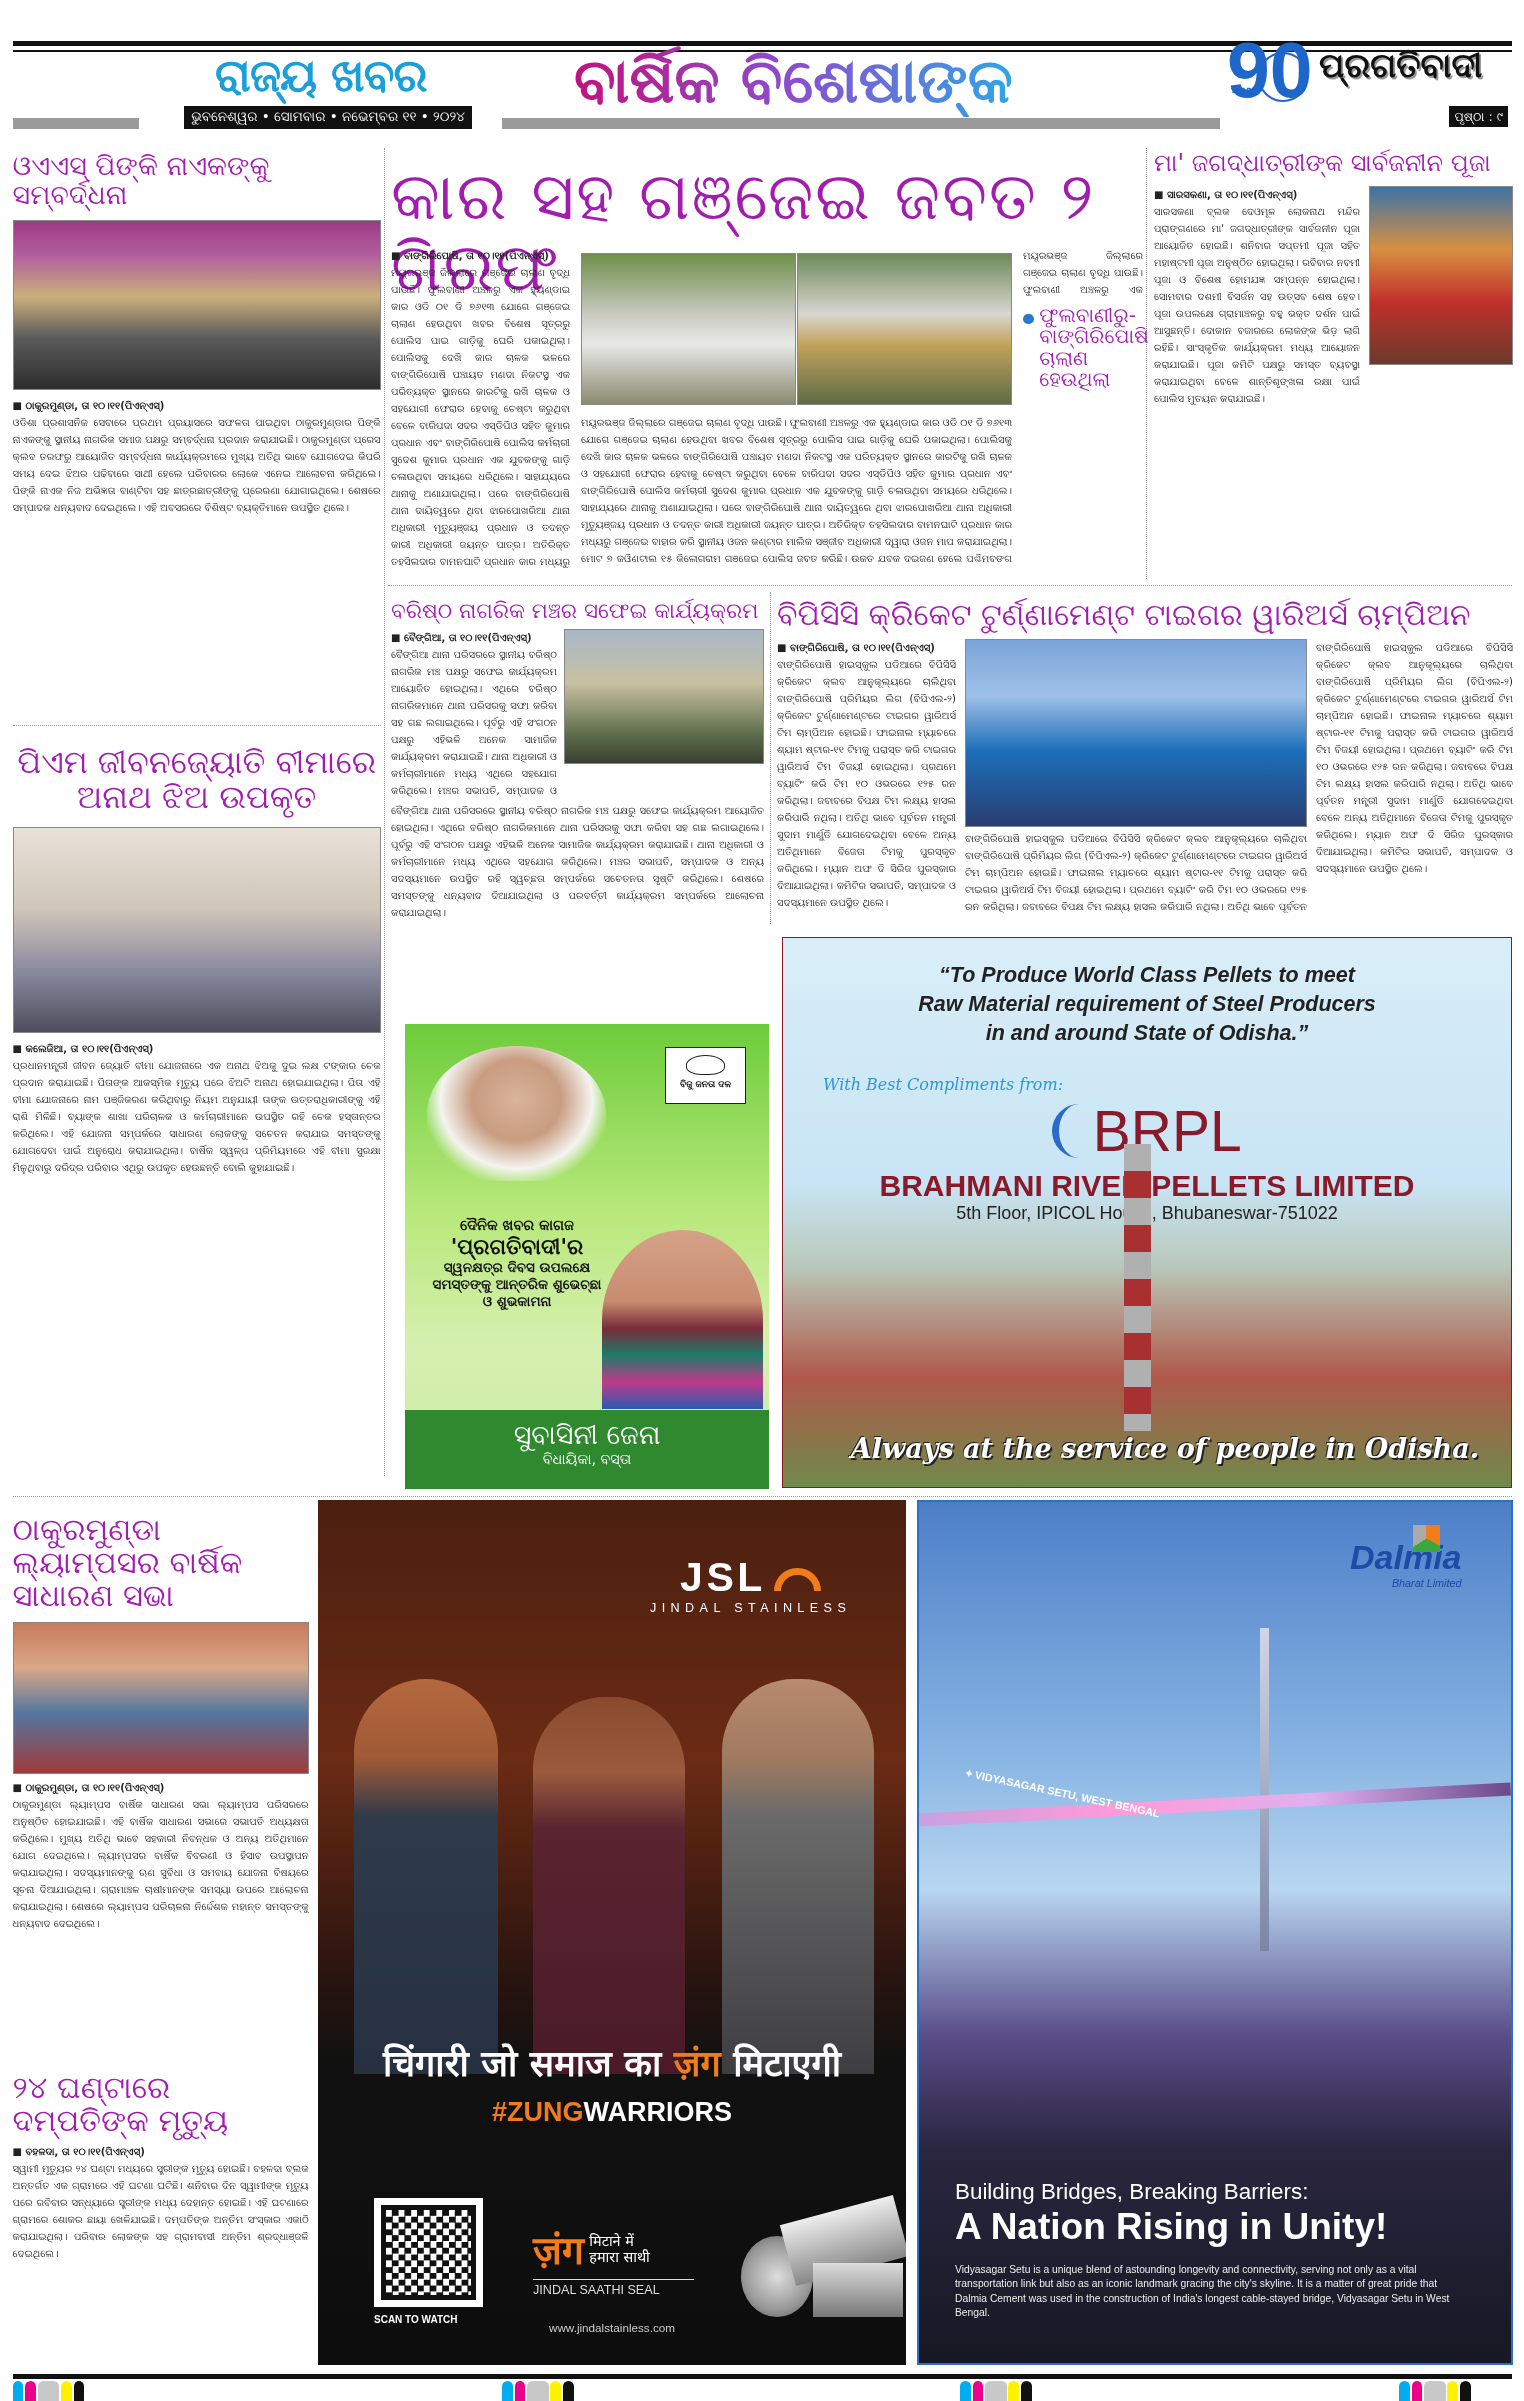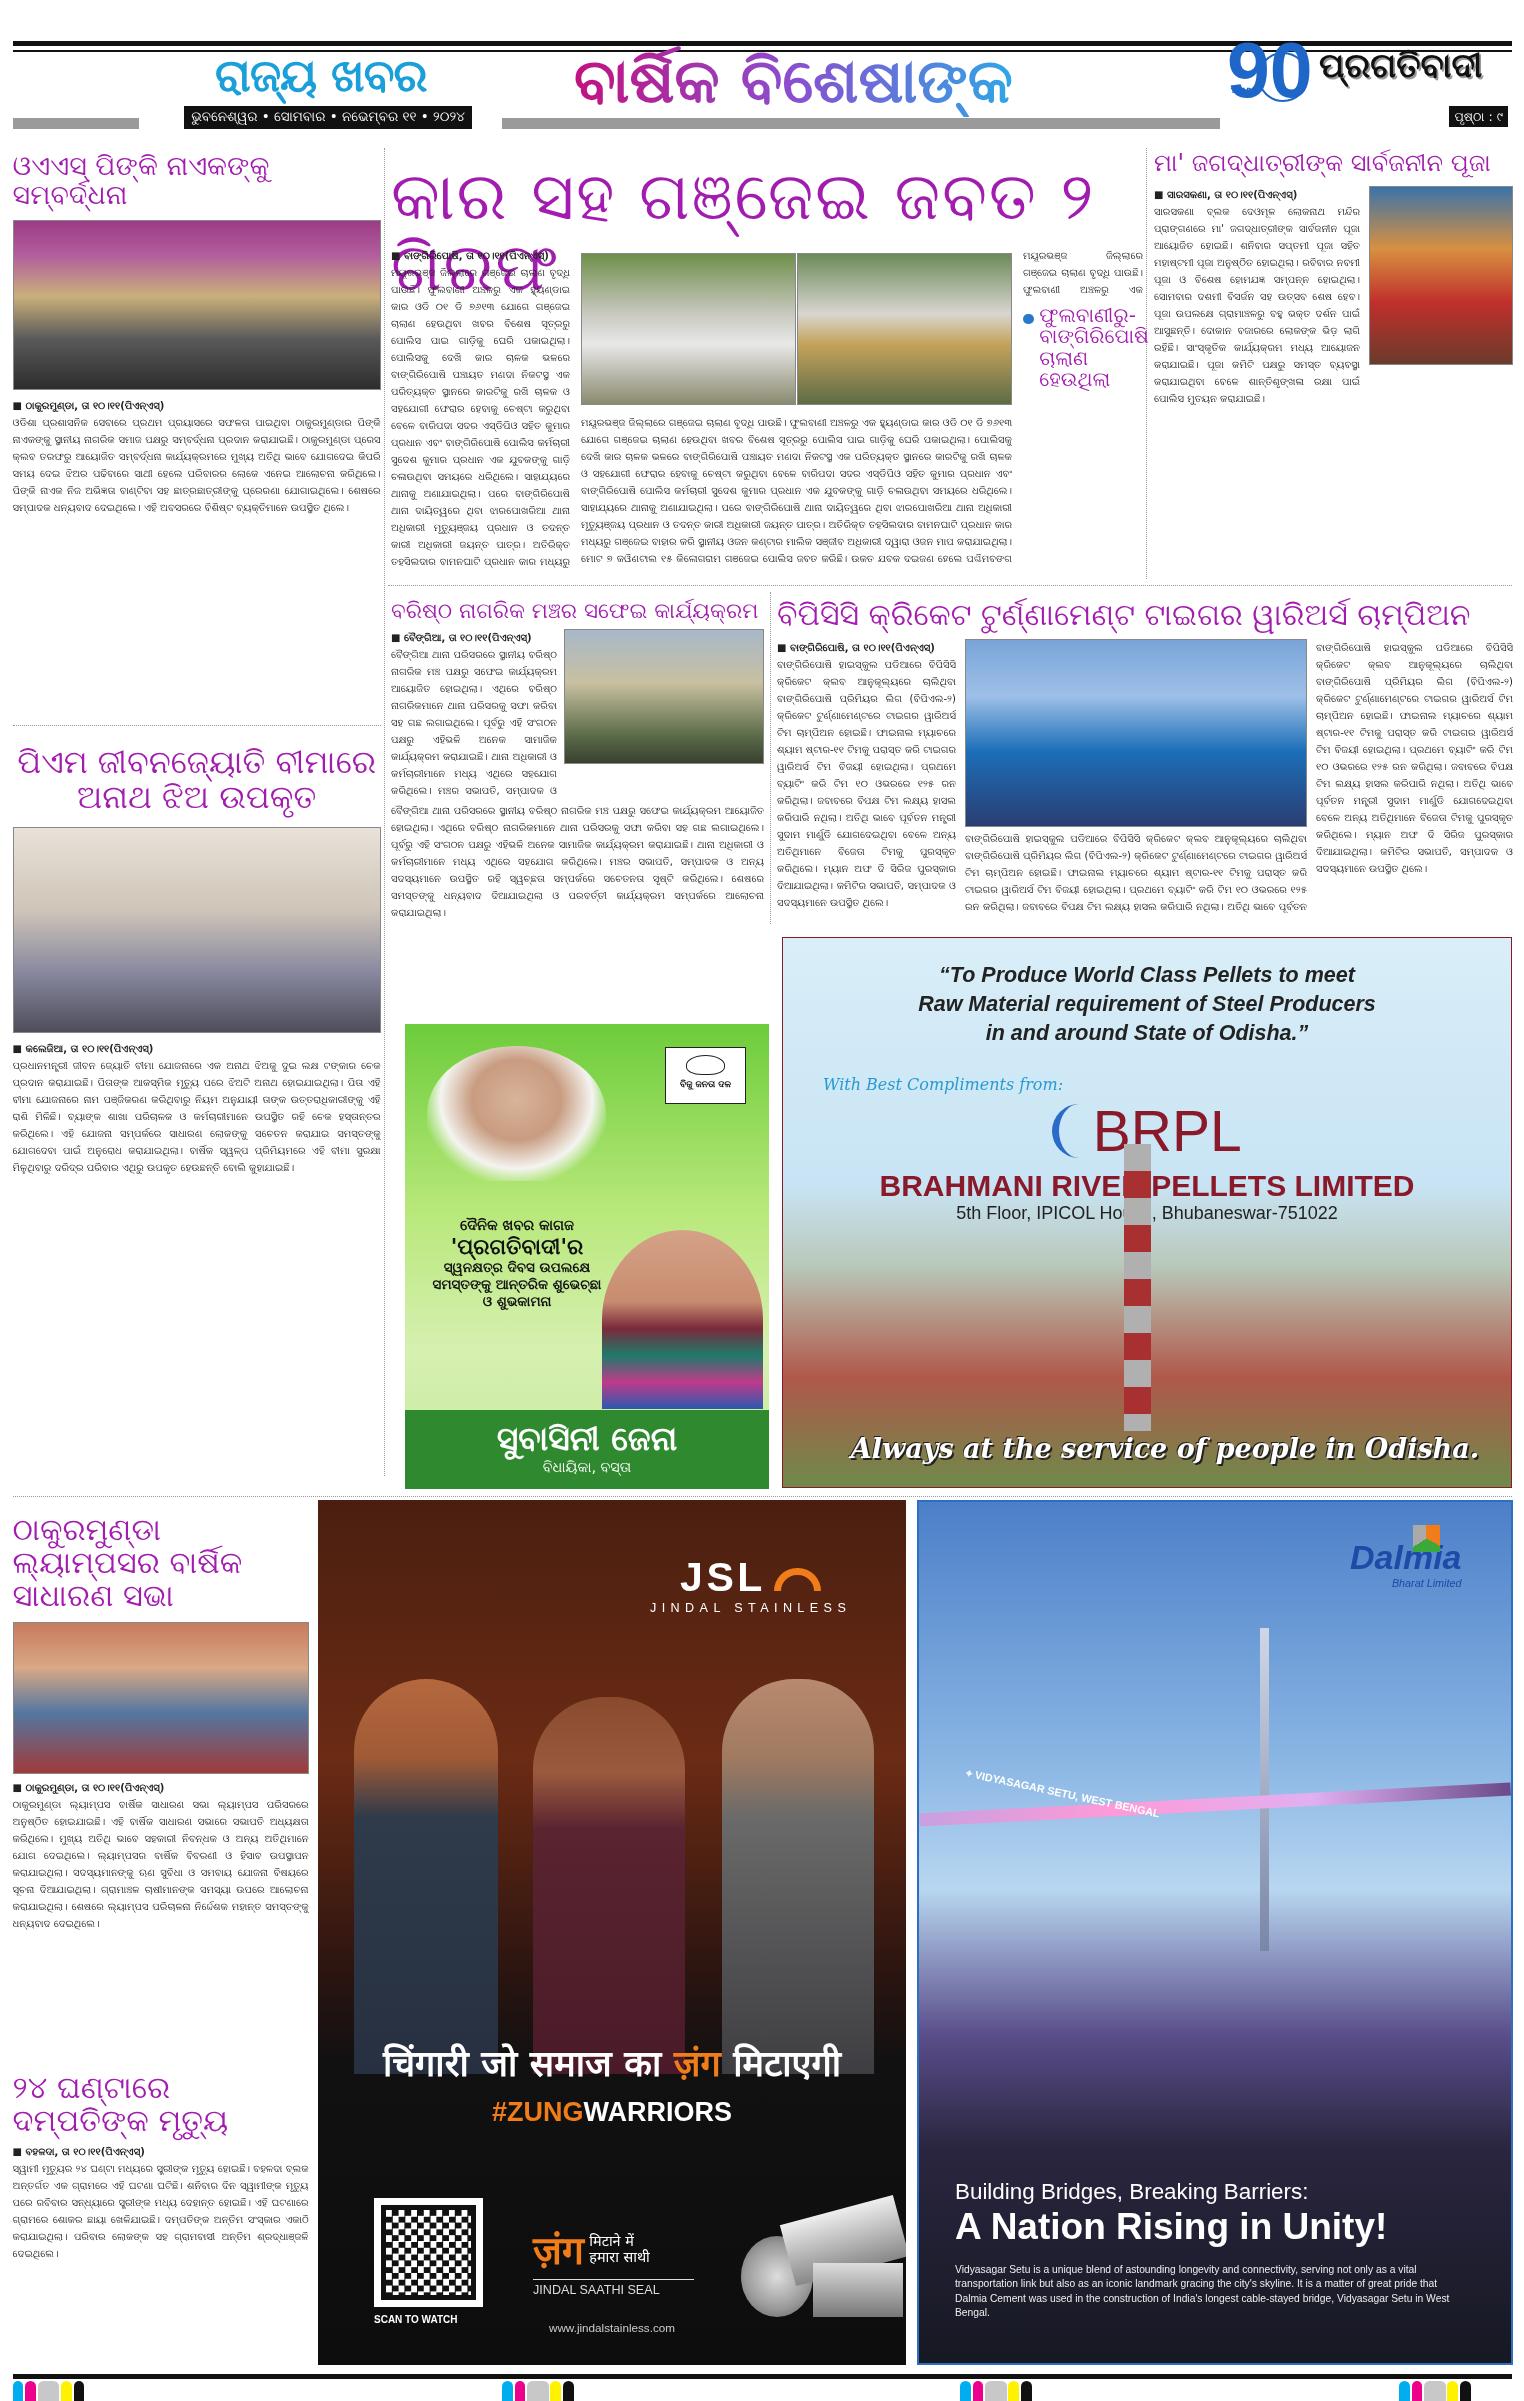--- a/index.html
+++ b/index.html
@@ -146,21 +146,21 @@
   </div>
   <div class="abs" style="left:9px;top:193px;width:206px;text-align:center;font-weight:bold;color:#111">
     <div style="font-size:14.4px">ଦୈନିକ ଖବର କାଗଜ</div>
     <div style="font-size:21.5px">'ପ୍ରଗତିବାଦୀ'ର</div>
     <div style="font-size:13.5px">ସ୍ୱନକ୍ଷତ୍ର ଦିବସ ଉପଲକ୍ଷେ</div>
     <div style="font-size:13.5px">ସମସ୍ତଙ୍କୁ ଆନ୍ତରିକ ଶୁଭେଚ୍ଛା</div>
     <div style="font-size:13.5px">ଓ ଶୁଭକାମନା</div>
   </div>
   <div class="abs" style="left:197px;top:206px;width:161px;height:179px;border-radius:50% 50% 0 0;background:linear-gradient(180deg,#d5a287 0%,#c88c70 40%,#7a2a3a 55%,#1e7a6a 70%,#c03a8a 85%,#2a5ab0 100%)"></div>
   <div class="abs" style="left:0;right:0;bottom:0;height:79px;background:#2f8a2f;color:#fff;text-align:center;padding-top:9px">
-    <div style="font-size:33px;font-weight:bold">ସୁବାସିନୀ ଜେନା</div>
+    <div style="font-size:27px;font-weight:normal">ସୁବାସିନୀ ଜେନା</div>
     <div style="font-size:14.4px">ବିଧାୟିକା, ବସ୍ତା</div>
   </div>
 </div>
 
 <div class="abs ad-brpl" style="left:782px;top:937px;width:730px;height:551px">
   <div style="text-align:center;margin-top:23px;font-family:'Liberation Sans',sans-serif;font-style:italic;font-weight:bold;font-size:21.5px;line-height:29px;color:#222">
     <div>“To Produce World Class Pellets to meet</div>
     <div>Raw Material requirement of Steel Producers</div>
     <div>in and around State of Odisha.”</div>
   </div>

